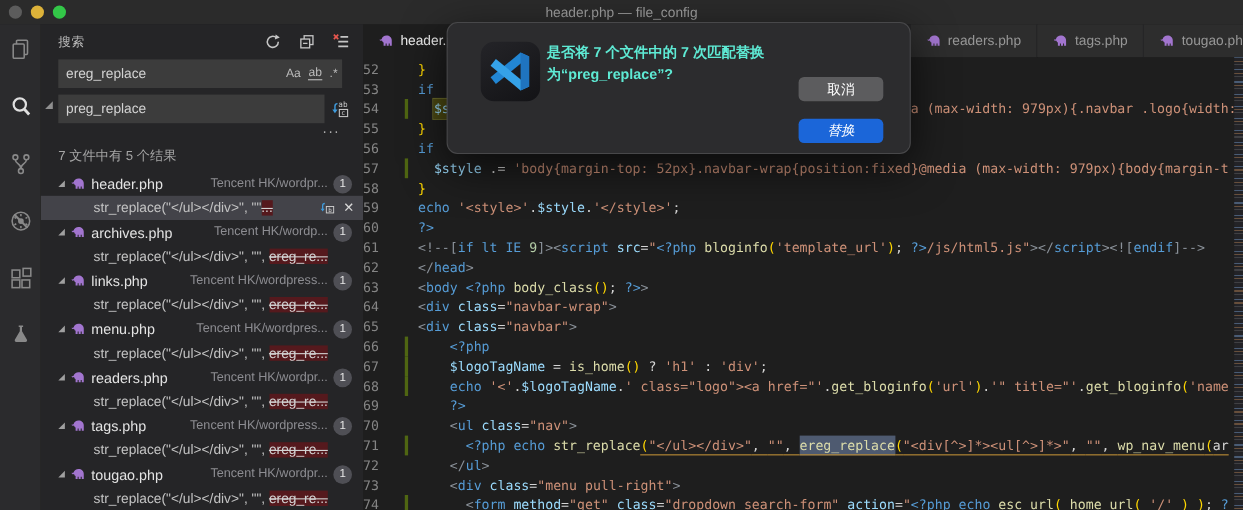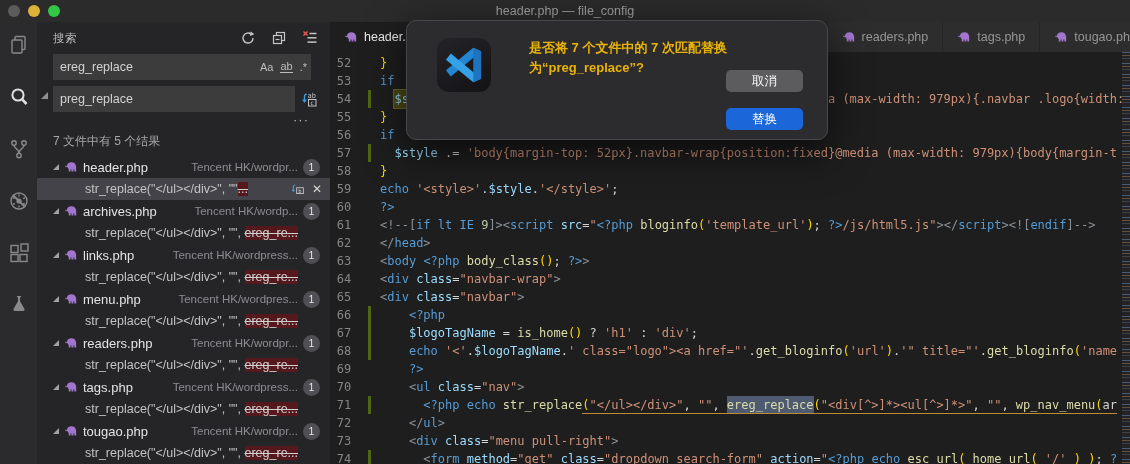--- a/index.html
+++ b/index.html
@@ -59,44 +59,44 @@
   
   .editor{position:absolute;left:330px;top:22px;right:0;bottom:0;background:#1e1e1e;}
   .tabs{display:flex;height:30px;background:#252526;overflow:hidden;}
   .tab{flex:none;height:30px;display:flex;align-items:center;gap:6px;padding:0 14px;
        background:#2d2d2d;color:#969696;font-size:12.5px;border-right:1px solid #252526;white-space:nowrap;}
   .tab.active{background:#1e1e1e;color:#eaeaea;}
   .tab-spacer{flex:none;width:386px;height:30px;background:#252526;}
   .code{position:absolute;left:0;top:30px;right:8px;bottom:0;padding-top:2px;overflow:hidden;
         font-family:"DejaVu Sans Mono","Liberation Mono",monospace;font-size:12px;line-height:18px;}
   .cl{display:flex;height:18px;white-space:pre;}
-  .ln{flex:none;width:38px;text-align:center;color:#858585;padding-right:10px;}
+  .ln{flex:none;width:38px;text-align:left;color:#858585;padding-right:10px;}
   .gb{flex:none;width:3px;margin-right:9px;}
   .gb.on{background:#4f6612;}
   .pl{color:#d4d4d4}.kw{color:#569cd6}.at{color:#9cdcfe}.st{color:#ce9178}
   .fn{color:#dcdcaa}.br{color:#ffd700}.nu{color:#b5cea8}.pu{color:#8a9199}
   .hl{background:#4e5a70;}
   .hm{background:#4c4a12;outline:1px solid #6b6b2a;}
   .u{border-bottom:1px solid #bd8d35;}
   .minimap{position:absolute;right:0;top:30px;width:8px;bottom:0;background:#232327;
     background-image:repeating-linear-gradient(to bottom,
       rgba(120,160,210,.45) 0 1px, transparent 1px 3px,
       rgba(206,145,90,.4) 3px 4px, transparent 4px 6px,
       rgba(150,150,150,.25) 6px 7px, transparent 7px 11px);}
   
   .dialog{position:absolute;left:406px;top:20px;width:422px;height:120px;background:#2c2c2e;
           border:1px solid #48484a;border-radius:10px;box-shadow:0 12px 40px rgba(0,0,0,.65);z-index:60;}
   .vsc-tile{position:absolute;left:30px;top:17px;width:54px;height:54px;border-radius:12px;
             background:linear-gradient(150deg,#242428,#131316);display:flex;align-items:center;justify-content:center;}
-  .dlg-msg{position:absolute;left:122px;top:17px;color:#eab308;font-size:13px;font-weight:bold;line-height:20px;}
+  .dlg-msg{position:absolute;left:90px;top:17px;color:#5eead4;font-size:13px;font-weight:bold;line-height:20px;}
   .dlg-btns{position:absolute;right:24px;bottom:9px;display:flex;gap:16px;flex-direction:column;}
   .btn{min-width:77px;height:22px;border-radius:5px;border:0;font-size:12.5px;color:#fff;
        display:flex;align-items:center;justify-content:center;font-family:inherit;}
   .btn.cancel{background:#5c5c5e;}
-  .btn.primary{background:#1b66d9;}
+  .btn.primary{background:#1b66d9;font-style:italic;}
 </style>
 </head>
 <body>
 
 <div id="app">
 
   <div class="titlebar">
     <div class="lights">
       <span class="light l-close"></span>
       <span class="light l-min"></span>

